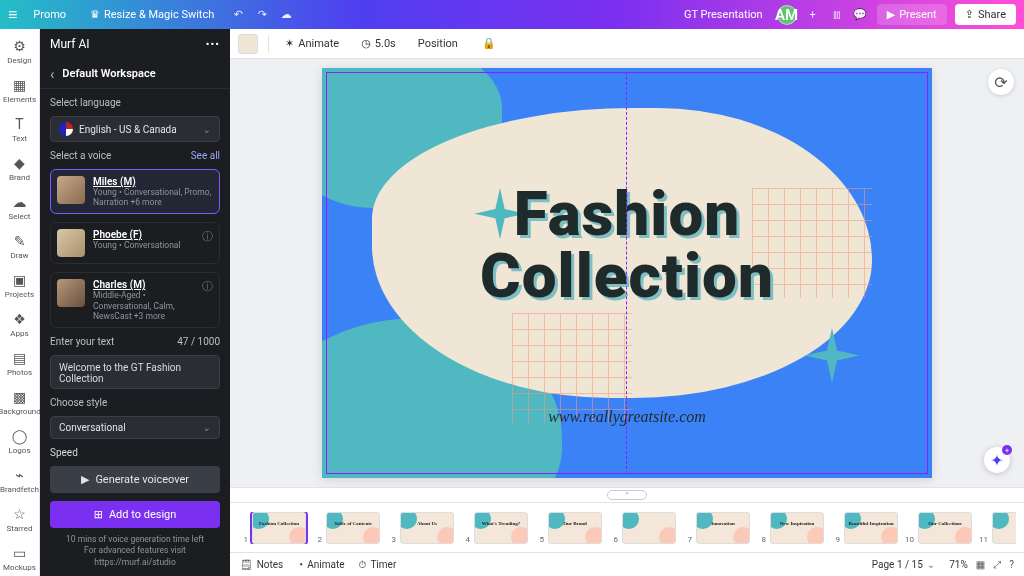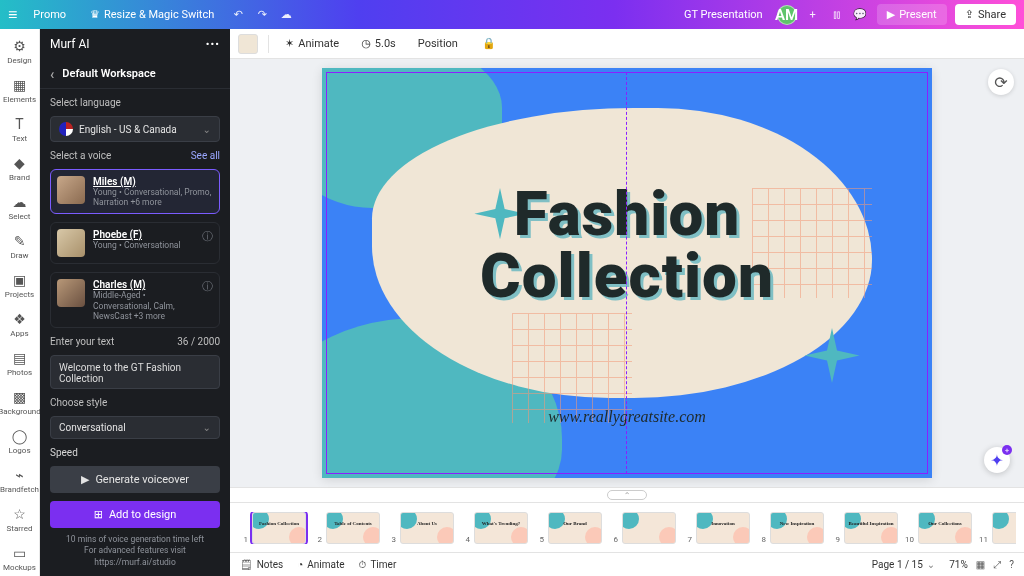--- a/index.html
+++ b/index.html
@@ -233,21 +233,21 @@
         <div class="vimg m2"></div>
         <div>
             <div class="vname">Charles (M)</div>
             <div class="vmeta">Middle-Aged • Conversational, Calm, NewsCast +3 more</div>
           </div>
         <span class="badge">ⓘ</span>
       </div>
 
       <div class="plabel">
         <span>Enter your text</span>
-        <span>36 / 2000</span>
+        <span>47 / 1000</span>
       </div>
       <div class="tbox">Welcome to the GT Fashion Collection</div>
 
       <div class="plabel">Choose style</div>
       <div class="select">
         <span>Conversational</span>
         <span class="chev">⌄</span>
       </div>
 
       <div class="slider-row">

